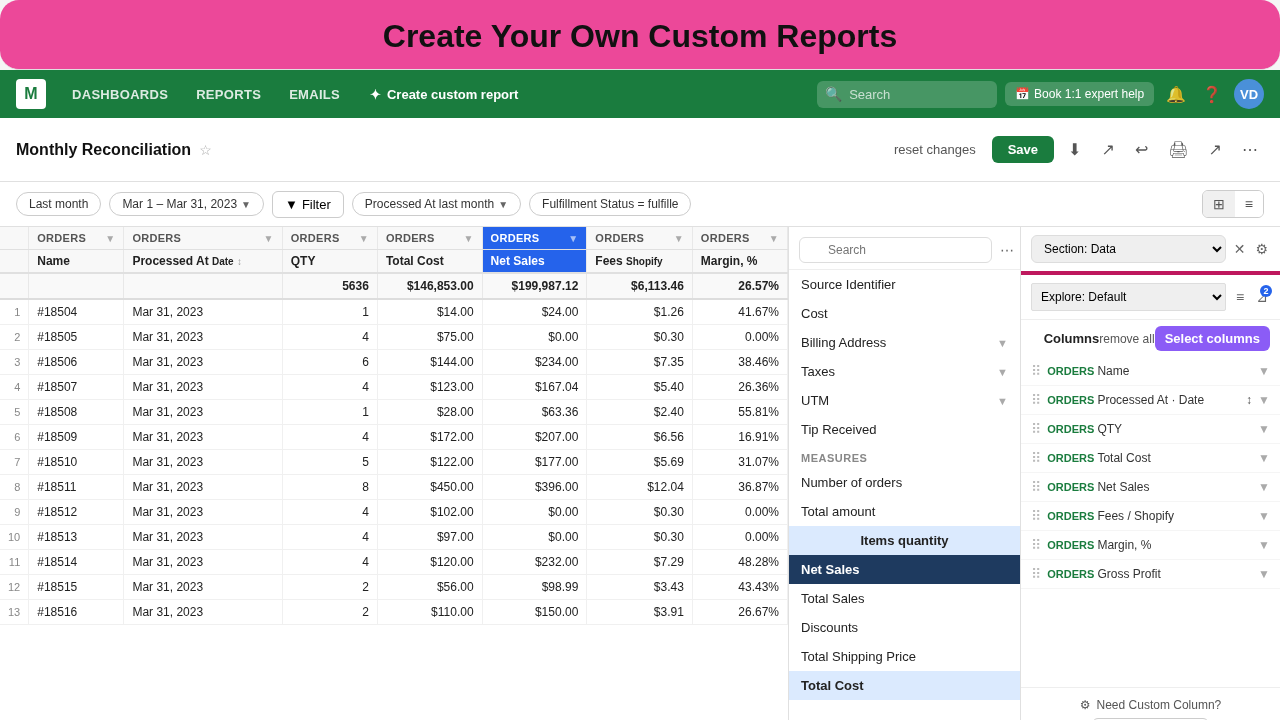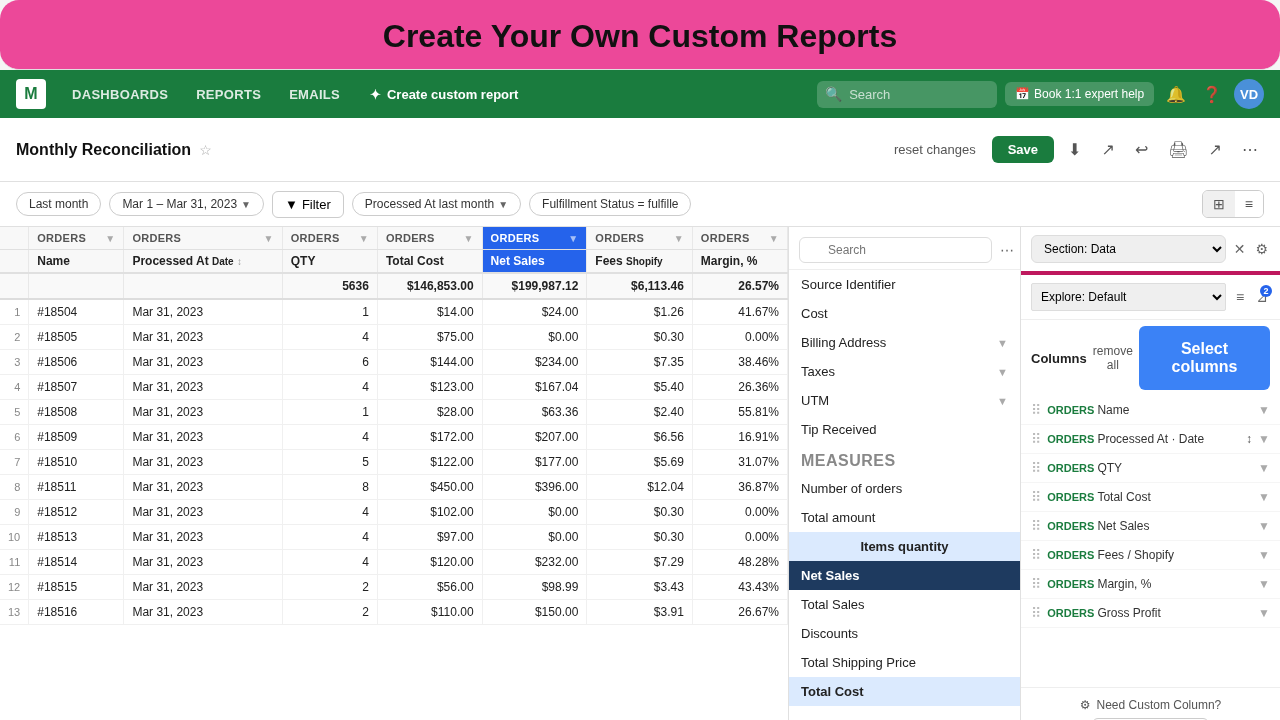--- a/index.html
+++ b/index.html
@@ -248,21 +248,21 @@
       font-size: 12px;
       outline: none;
       position: relative;
     }
     .field-search-wrap { position: relative; flex: 1; }
     .field-search-icon { position: absolute; left: 8px; top: 50%; transform: translateY(-50%); font-size: 12px; color: #aaa; }
     .field-panel-actions { display: flex; gap: 4px; }
     .field-action-btn { background: none; border: none; cursor: pointer; font-size: 14px; color: #666; padding: 2px; }
     .field-list { flex: 1; overflow-y: auto; }
     .field-category {
-      font-size: 16px;
+      font-size: 11px;
       font-weight: 700;
       color: #888;
       text-transform: uppercase;
       padding: 8px 12px 4px;
       letter-spacing: 0.5px;
     }
     .field-item {
       padding: 7px 12px;
       font-size: 13px;
       color: #222;
@@ -315,26 +315,26 @@
     }
     .columns-header-row {
       padding: 6px 10px;
       display: flex;
       align-items: center;
       justify-content: flex-end;
     }
     .columns-title { font-size: 13px; font-weight: 700; color: #222; }
     .remove-all-btn { font-size: 12px; color: #555; cursor: pointer; background: none; border: none; }
     .select-cols-btn {
-      background: #3b82f6;
+      background: #8b5cf6;
       color: white;
       border: none;
       border-radius: 6px;
-      padding: 14px 10px;
-      font-size: 16px;
+      padding: 5px 10px;
+      font-size: 13px;
       cursor: pointer;
       font-weight: 600;
     }
     .col-item {
       display: flex;
       align-items: center;
       padding: 6px 10px;
       border-bottom: 1px solid #f5f5f5;
       gap: 6px;
       font-size: 12px;

